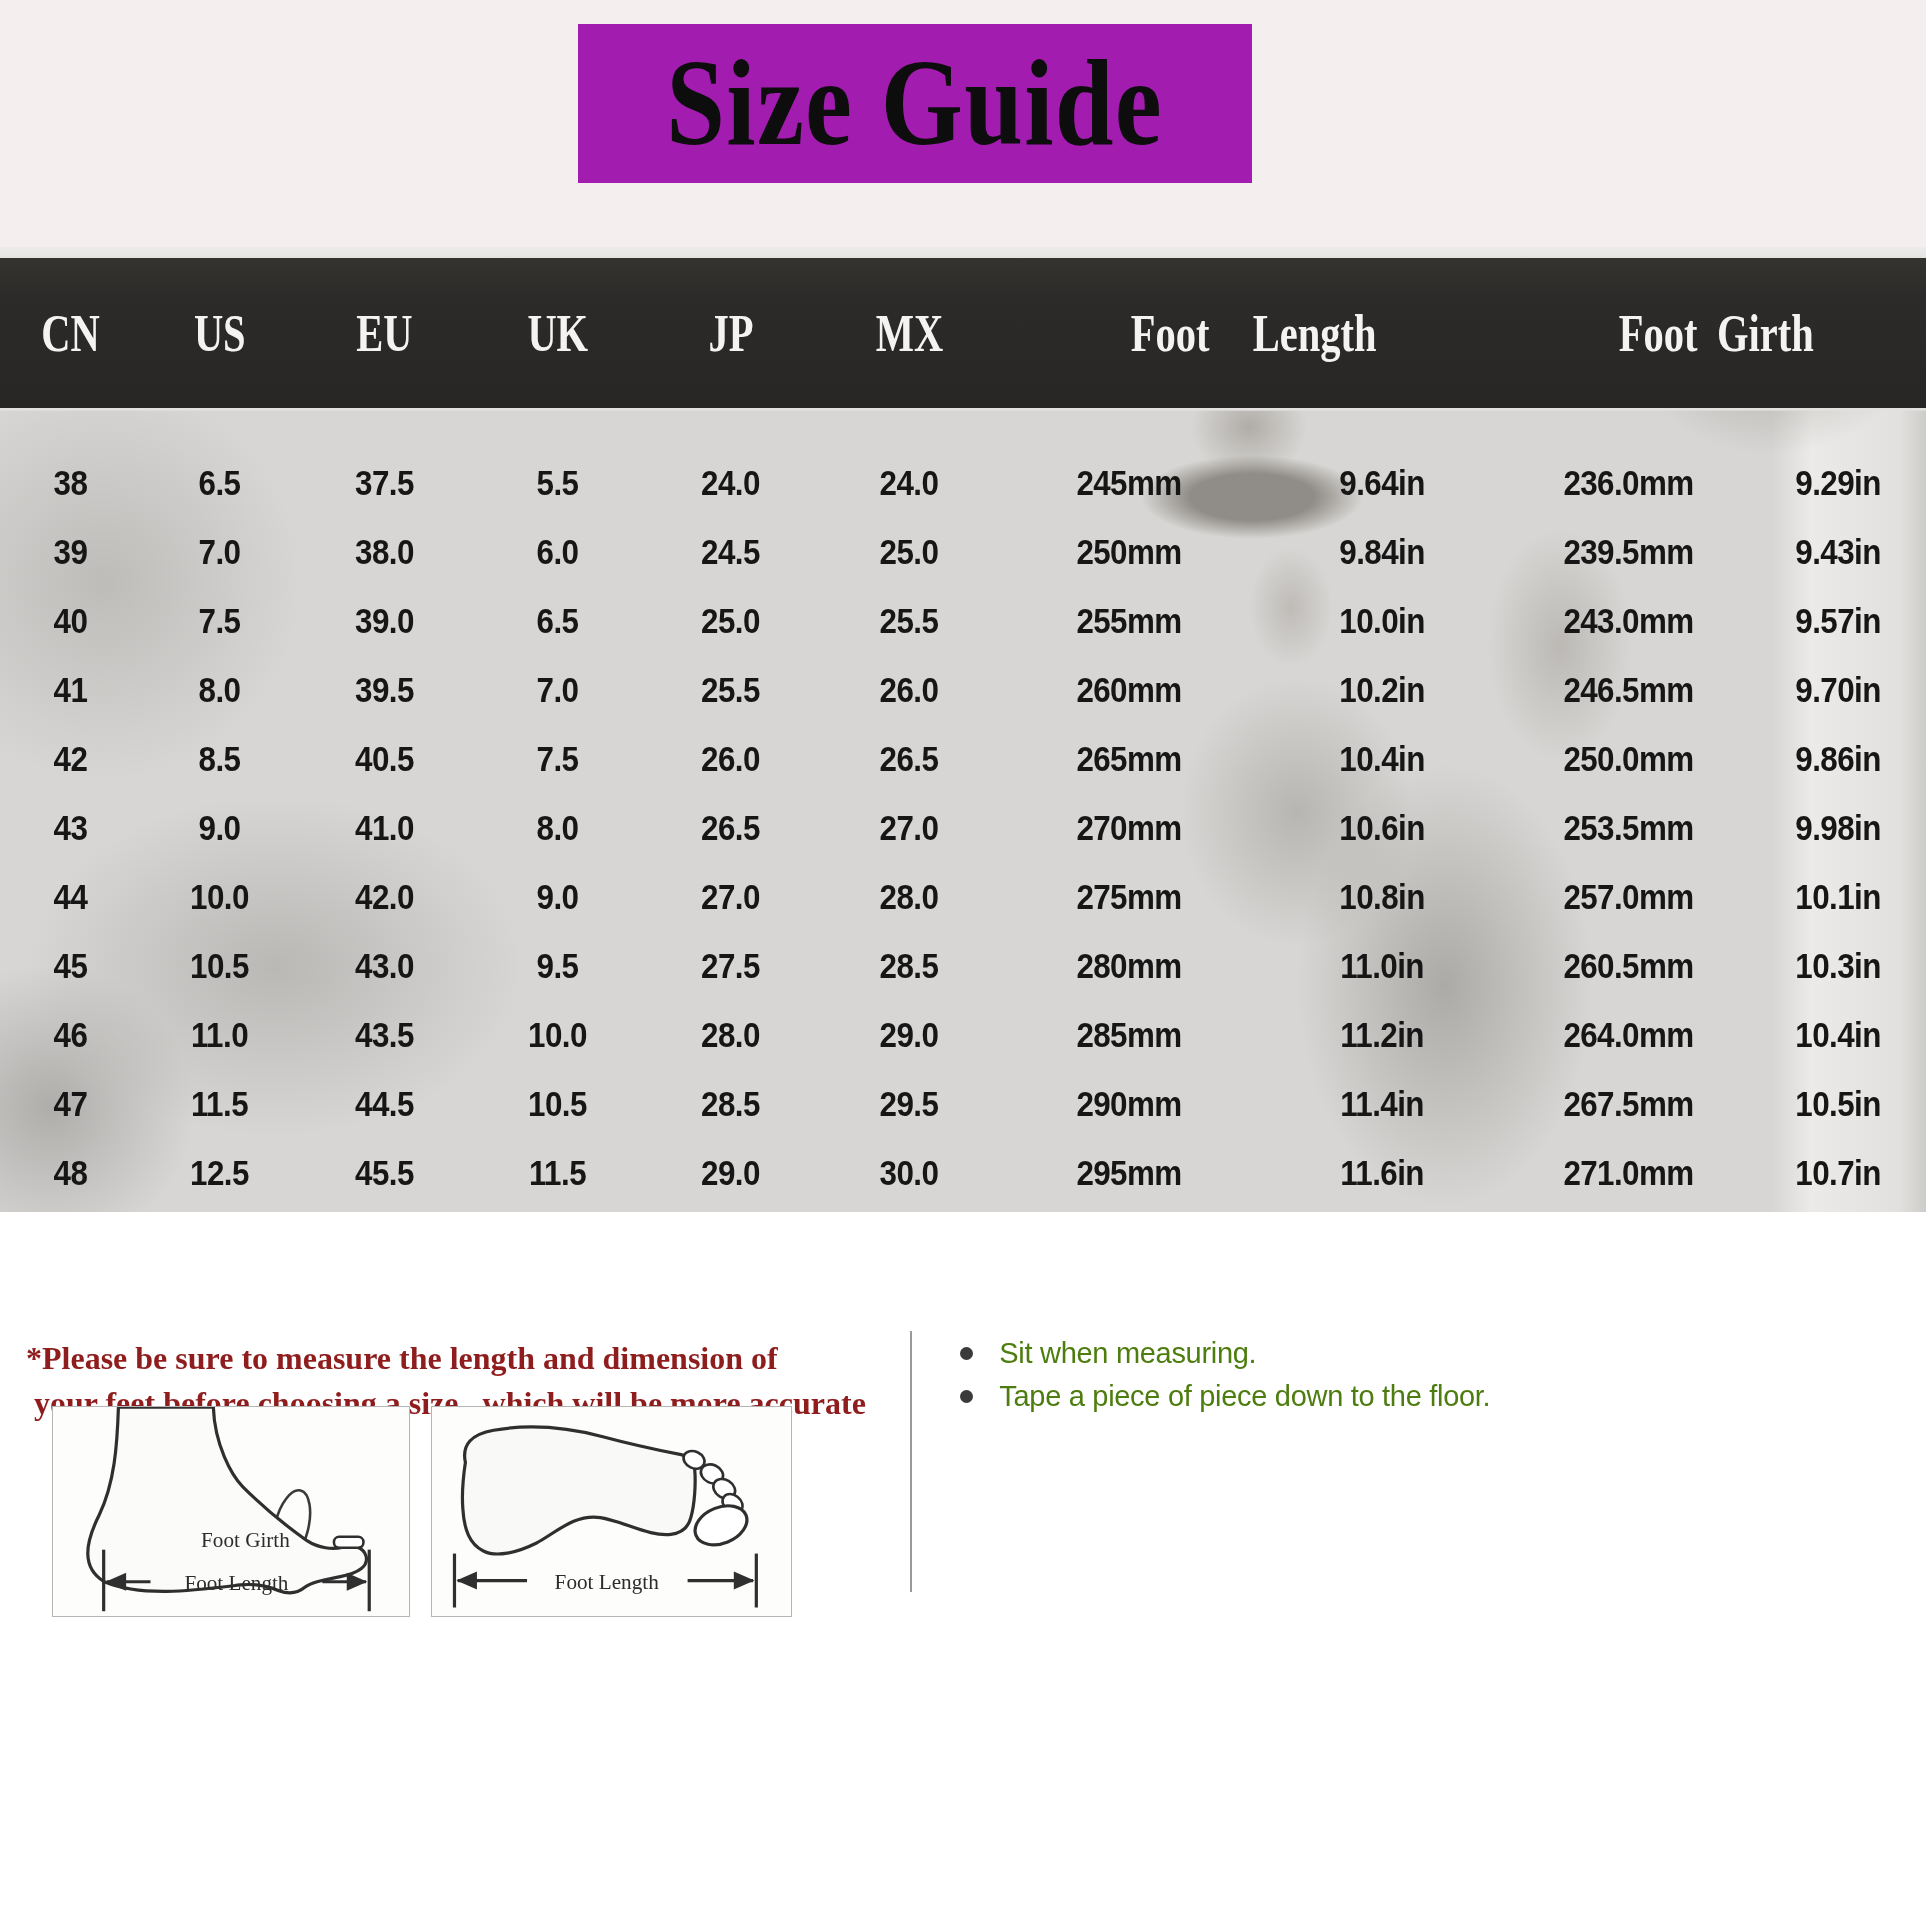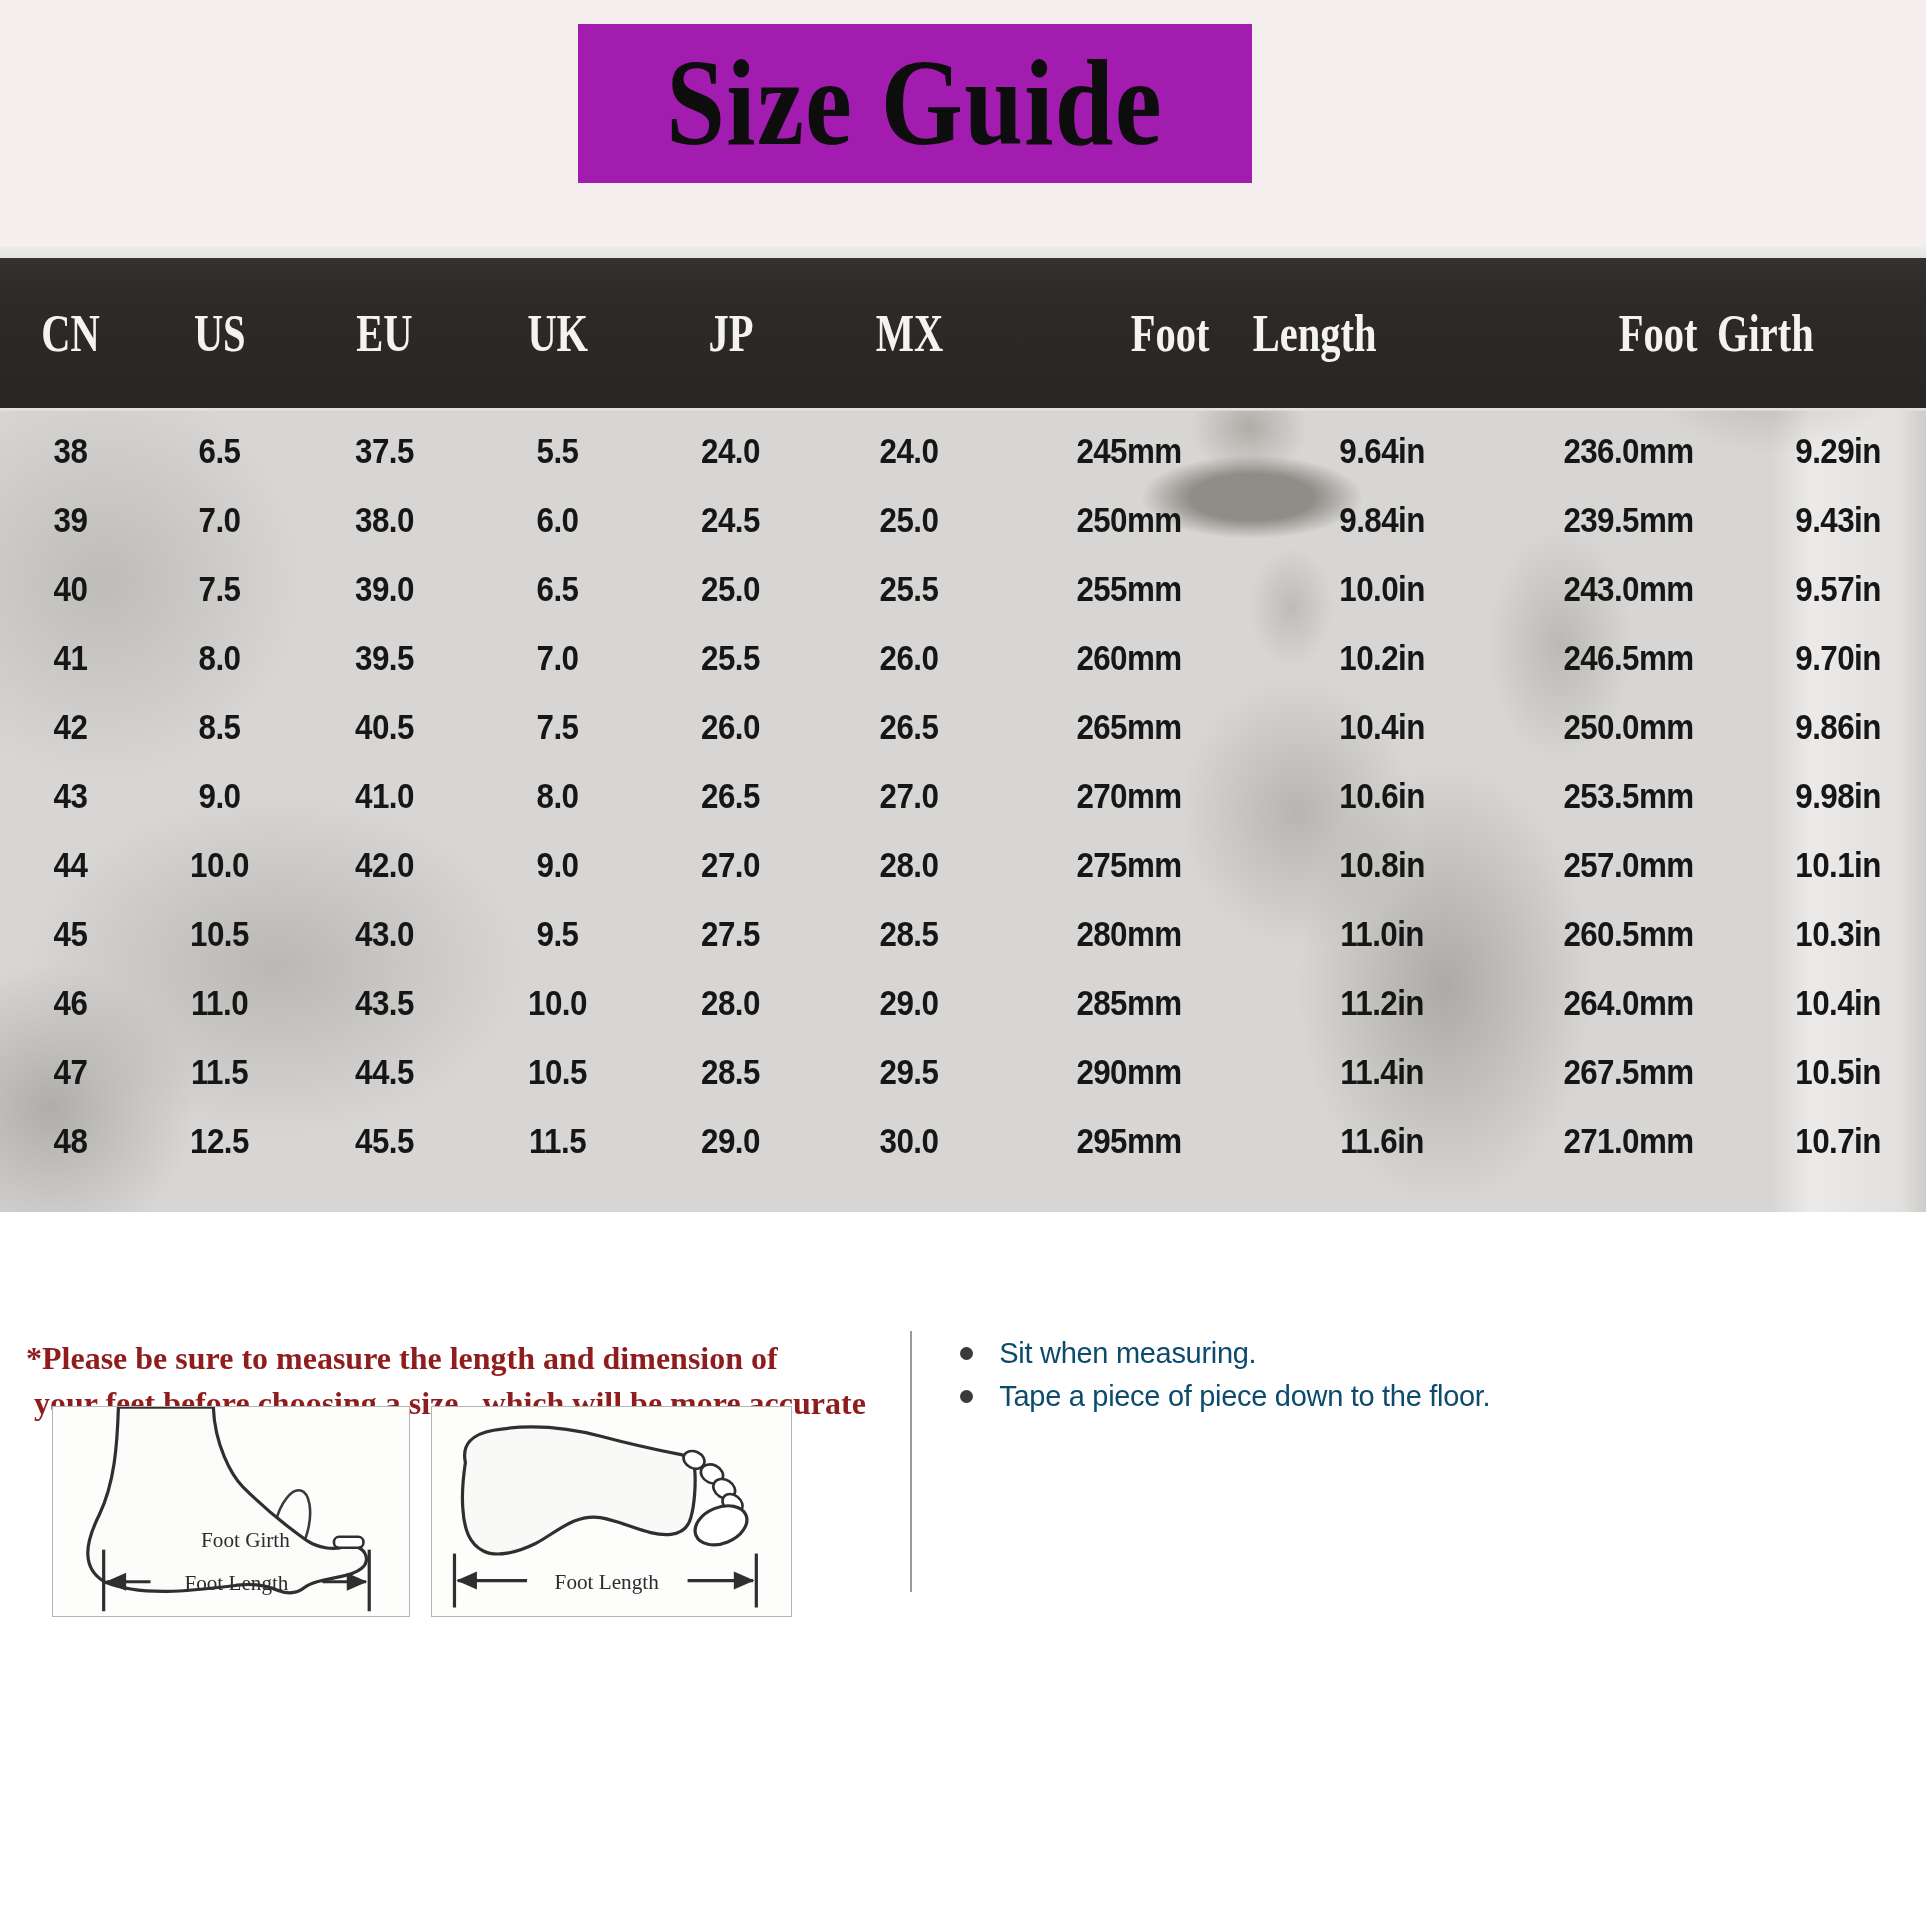--- a/index.html
+++ b/index.html
@@ -50,21 +50,21 @@
   .hdr{
     color:#f4f3f1;text-align:center;
     font-family:"Liberation Serif", serif;font-weight:700;font-size:45px;
   }
   .hdr > span{display:inline-block;transform:scale(.9,1.18);white-space:nowrap;}
   .span-len{grid-column:7 / span 2;}
   .span-girth{grid-column:9 / span 2;}
   .ws-len{word-spacing:37px;}
   .ws-girth{word-spacing:10.3px;}
   
-  .rows{position:absolute;left:0;top:416px;width:1648px;}
+  .rows{position:absolute;left:0;top:448px;width:1648px;}
   .trow{height:69px;}
   .cell{
     text-align:center;font-size:33px;font-weight:700;color:#161616;letter-spacing:-0.6px;
     transform:scale(.95,1.05);
   }
   
   .note{
     position:absolute;left:26px;top:1308px;width:899px;
     font-family:"Liberation Serif", serif;font-weight:700;font-size:32px;line-height:45px;
     color:#8f1d1d;white-space:pre-wrap;margin-top:28px;
@@ -74,21 +74,21 @@
   .diag{position:absolute;background:#fdfdfc;border:1.3px solid #b5b5b5;}
   .diag-left{left:52px;top:1406px;width:356px;height:209px;}
   .diag-right{left:431px;top:1406px;width:359px;height:209px;}
   .diag svg{display:block;width:100%;height:100%;}
   .svg-label{font-family:"Liberation Serif", serif;font-size:33px;fill:#2c2c2c;}
   
   .bullets{position:absolute;left:950px;top:1332px;width:969px;}
   .bullet{display:flex;column-gap:26px;}
   .dot{flex:0 0 13px;width:13px;height:13px;border-radius:50%;background:#3a3a3a;margin-top:15.4px;margin-left:10.3px;}
   .btext{
-    font-size:29px;line-height:43px;color:#0c4a6e;letter-spacing:-0.3px;
+    font-size:29px;line-height:43px;color:#4d7c0f;letter-spacing:-0.3px;
     white-space:pre-wrap;
   }
 </style>
 </head>
 <body>
 
 <div class="top-strip"></div>
 
 <div class="title-box">
   <span class="title-text">Size Guide</span>

